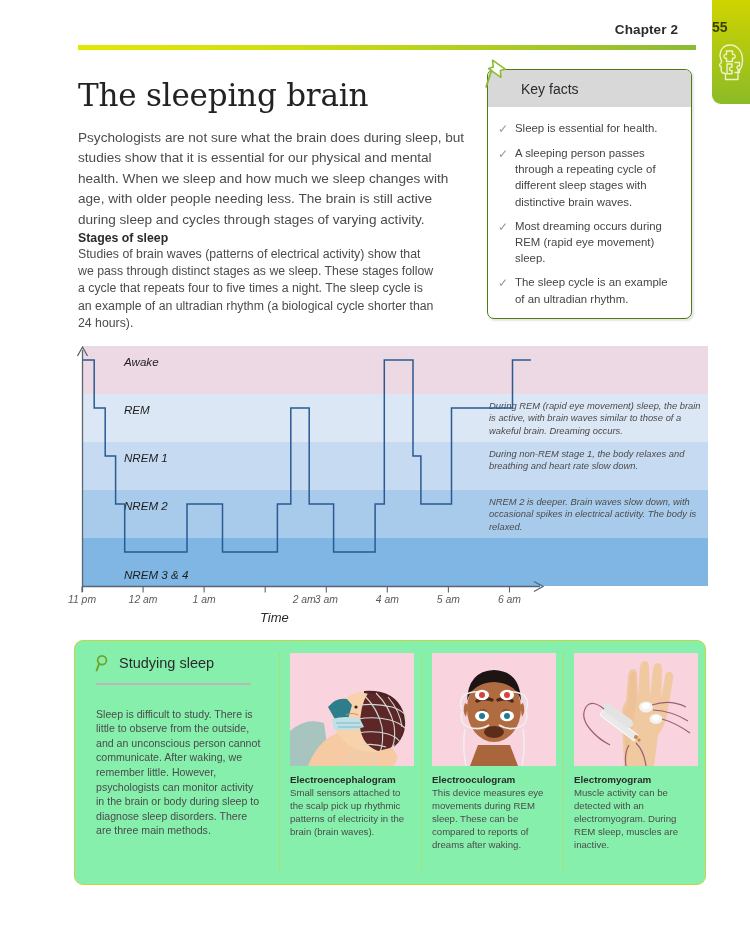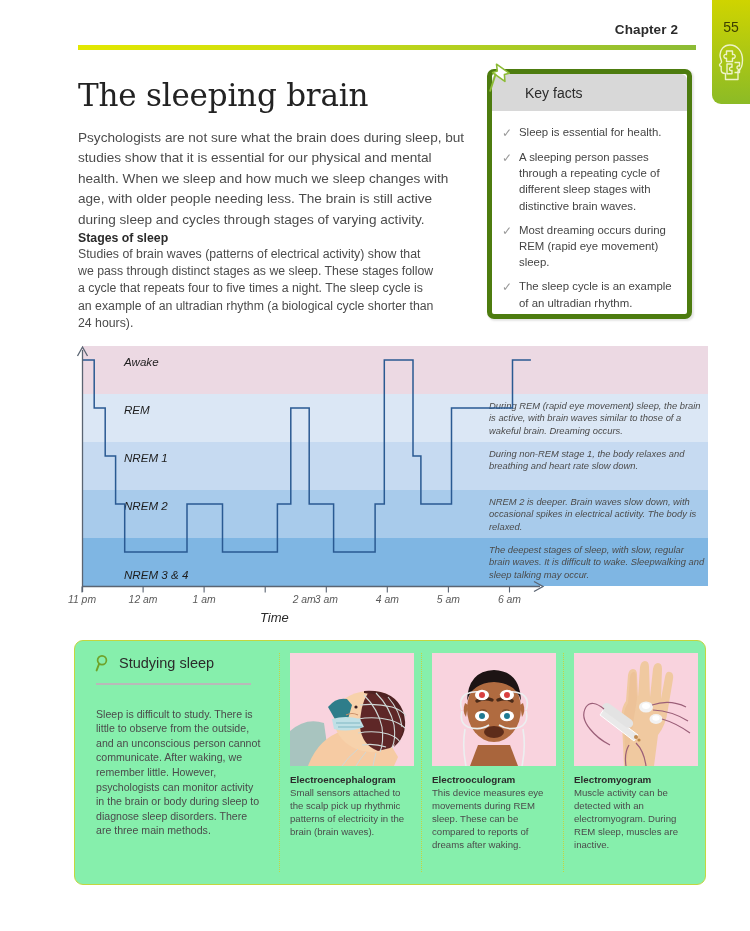--- a/index.html
+++ b/index.html
@@ -33,23 +33,23 @@
     width: 38px;
     height: 104px;
     background: linear-gradient(180deg, #cfd400 0%, #8cbb26 100%);
     border-radius: 0 0 0 9px;
   }
   #page-number {
     position: absolute;
     top: 19px;
     left: 0;
     width: 38px;
-    text-align: center;
+    text-align: left;
     font-size: 14px;
-    font-weight: normal;
+    font-weight: bold;
     color: #3d4000;
   }
   #tab-icon {
     position: absolute;
     top: 43px;
     left: 5px;
   }
 
   #rule {
     position: absolute;
@@ -102,21 +102,21 @@
   }
 
   
   #key-facts {
     position: absolute;
     left: 487px;
     top: 69px;
     width: 205px;
     height: 250px;
     background: #ffffff;
-    border: 5px solid #4d7c0f;
+    border: 1px solid #4d7c0f;
     border-radius: 7px;
     box-shadow: 1.5px 1.5px 2px rgba(0,0,0,.10);
     box-sizing: border-box;
   }
   #key-facts-header {
     height: 37px;
     background: #d8d8d8;
     border-radius: 6px 6px 0 0;
     display: flex;
     align-items: center;
@@ -349,21 +349,20 @@
 
     <div class="band-label" id="lab0" style="left: 42px; top: 8.64px;">Awake</div>
     <div class="band-label" id="lab1" style="left: 42px; top: 56.64px;">REM</div>
     <div class="band-label" id="lab2" style="left: 42px; top: 104.64px;">NREM 1</div>
     <div class="band-label" id="lab3" style="left: 42px; top: 152.64px;">NREM 2</div>
     <div class="band-label" id="lab4" style="left: 42px; top: 222.24px;">NREM 3 &amp; 4</div>
 
     <div class="annot" id="an0" style="top: 54px;">During REM (rapid eye movement) sleep, the brain is active, with brain waves similar to those of a wakeful brain. Dreaming occurs.</div>
     <div class="annot" id="an1" style="top: 102px;">During non-REM stage 1, the body relaxes and breathing and heart rate slow down.</div>
     <div class="annot" id="an2" style="top: 150px;">NREM 2 is deeper. Brain waves slow down, with occasional spikes in electrical activity. The body is relaxed.</div>
-    <div class="annot" id="an3" style="top: 198px;">The deepest stages of sleep, with slow, regular brain waves. It is difficult to wake. Sleepwalking and sleep talking may occur.</div>
 
     <svg id="hyp-svg" width="626" height="240" style="position:absolute;left:0;top:0;">
         <path d="M0.0 13.9 L12.2 13.9 L12.2 61.9 L23.2 61.9 L23.2 109.9 L33.6 109.9 L33.6 157.9 L42.7 157.9 L42.7 205.9 L105.0 205.9 L105.0 157.9 L140.5 157.9 L140.5 205.9 L195.4 205.9 L195.4 157.9 L208.8 157.9 L208.8 61.9 L227.2 61.9 L227.2 157.9 L251.6 157.9 L251.6 205.9 L293.1 205.9 L293.1 157.9 L302.3 157.9 L302.3 13.9 L331.0 13.9 L331.0 109.9 L338.9 109.9 L338.9 157.9 L369.5 157.9 L369.5 61.9 L430.5 61.9 L430.5 13.9 L440.9 13.9 L440.9 13.9 L448.9 13.9" fill="none" stroke="#2a5a92" stroke-width="1.5" stroke-linejoin="miter"></path>
       </svg>
   </div>
 
   <svg id="axes-svg" width="640" height="260" style="position:absolute;left:0;top:0;">
     <g stroke="#5a6472" stroke-width="1.3" fill="none">
       <path d="M12.5 252 L12.5 10"></path>
       <path d="M7.5 16 L12.5 7 L17.5 16"></path>

